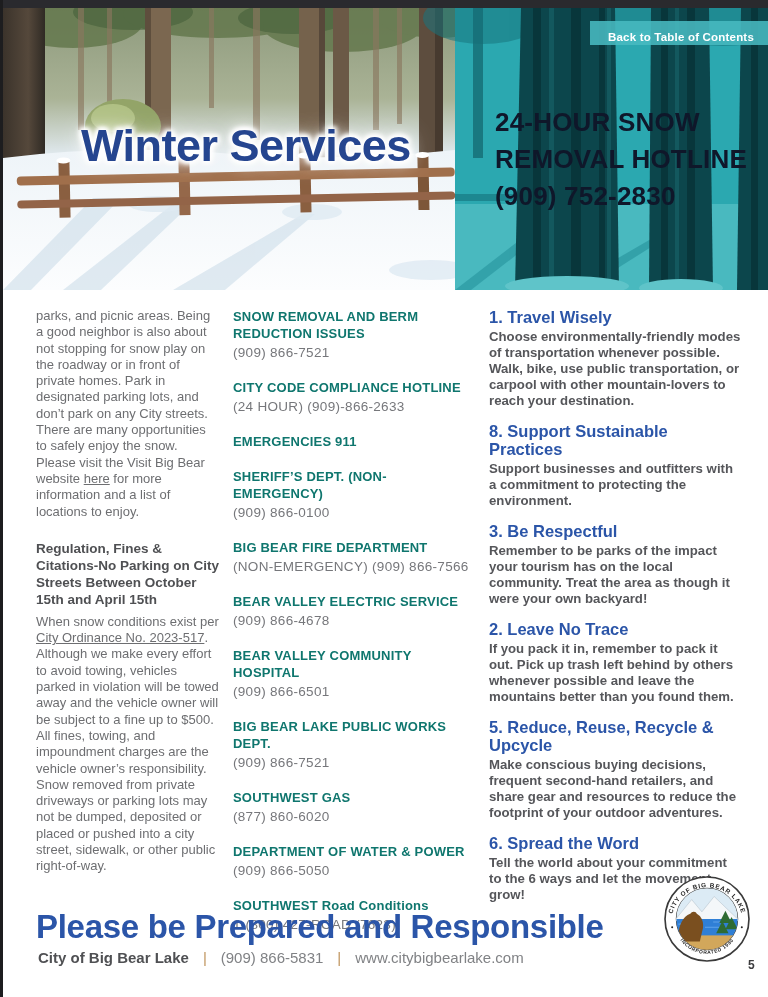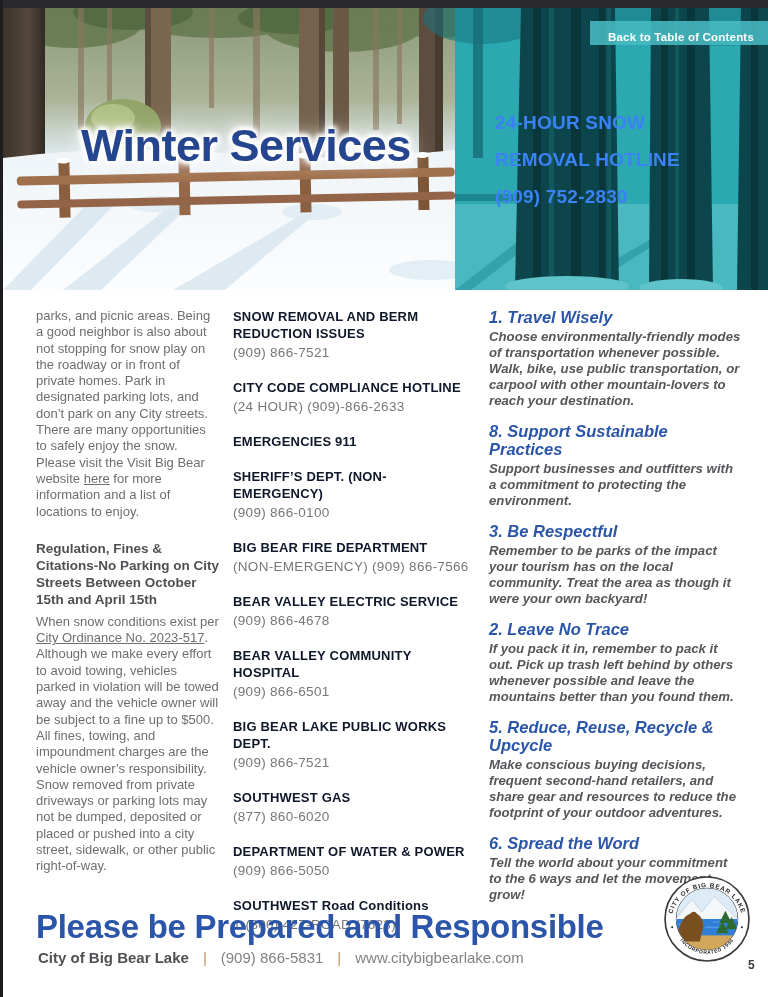--- a/index.html
+++ b/index.html
@@ -22,38 +22,38 @@
   }
   .banner-title {
     position:absolute; left:78px; top:112px; z-index:5;
     font-size:45px; font-weight:800; letter-spacing:-0.5px; color:var(--title-blue,#25458f);
     text-shadow:
       0 0 2px #fff, 0 0 5px #fff, 0 0 10px #fff, 0 0 16px #fff,
       2px 2px 5px rgba(255,255,255,.95), -2px 2px 5px rgba(255,255,255,.95),
       2px -2px 5px rgba(255,255,255,.95), -2px -2px 5px rgba(255,255,255,.95),
       0 0 26px rgba(255,255,255,.85);
   }
-  .hotline { position:absolute; left:492px; top:96px; z-index:5; color:#3b82f6; font-weight:800; font-size:19px; line-height:37px; letter-spacing:.2px; }
+  .hotline { position:absolute; left:492px; top:96px; z-index:5; color:#0f172a; font-weight:800; font-size:26px; line-height:37px; letter-spacing:.2px; }
 
   
   .columns { position:absolute; top:308px; left:36px; width:706px; display:flex; }
   .col-left  { width:184px; margin-right:13px; }
   .col-mid   { width:238px; margin-right:18px; }
   .col-right { width:253px; }
 
   .col-left { color:var(--body-gray,#6d6e71); font-size:13px; line-height:16.3px; }
   .col-left p { margin-bottom:16px; }
   .col-left .reg-heading { color:#4f5053; font-weight:700; font-size:13.5px; line-height:17px; margin:20px 0 6px 0; }
   .inline-link { color:inherit; text-decoration:underline; cursor:pointer; }
 
   .contact-block { margin-bottom:18px; }
-  .contact-name { color:#0f172a; font-weight:700; font-size:13px; line-height:17px; letter-spacing:.2px; }
+  .contact-name { color:#0f766e; font-weight:700; font-size:13px; line-height:17px; letter-spacing:.2px; }
   .contact-number { color:#76777b; font-size:13.5px; line-height:17px; margin-top:2px; letter-spacing:.3px; }
 
-  .tip-block { margin-bottom:13px;font-style:italic; }
+  .tip-block { margin-bottom:13px; }
   .tip-heading { color:var(--accent-blue,#2b55a8); font-weight:800; font-size:16.5px; line-height:18px; margin-bottom:3px; }
   .tip-body { color:#55565a; font-weight:700; font-size:13.2px; line-height:16px; }
 
   
   .slogan { position:absolute; left:36px; top:908px; font-size:33px; font-weight:800; letter-spacing:-0.3px; color:var(--accent-blue,#2b55a8); }
   .footer-row { position:absolute; left:38px; top:949px; display:flex; align-items:center; font-size:15px; color:#808285; }
   .footer-city { color:#4f5053; font-weight:700; }
   .footer-pipe { color:var(--footer-pipe,#c0955f); margin:0 14px; font-size:15px; }
   .page-num { position:absolute; left:748px; top:958px; font-size:12px; font-weight:700; color:#3c3c3e; }
 

